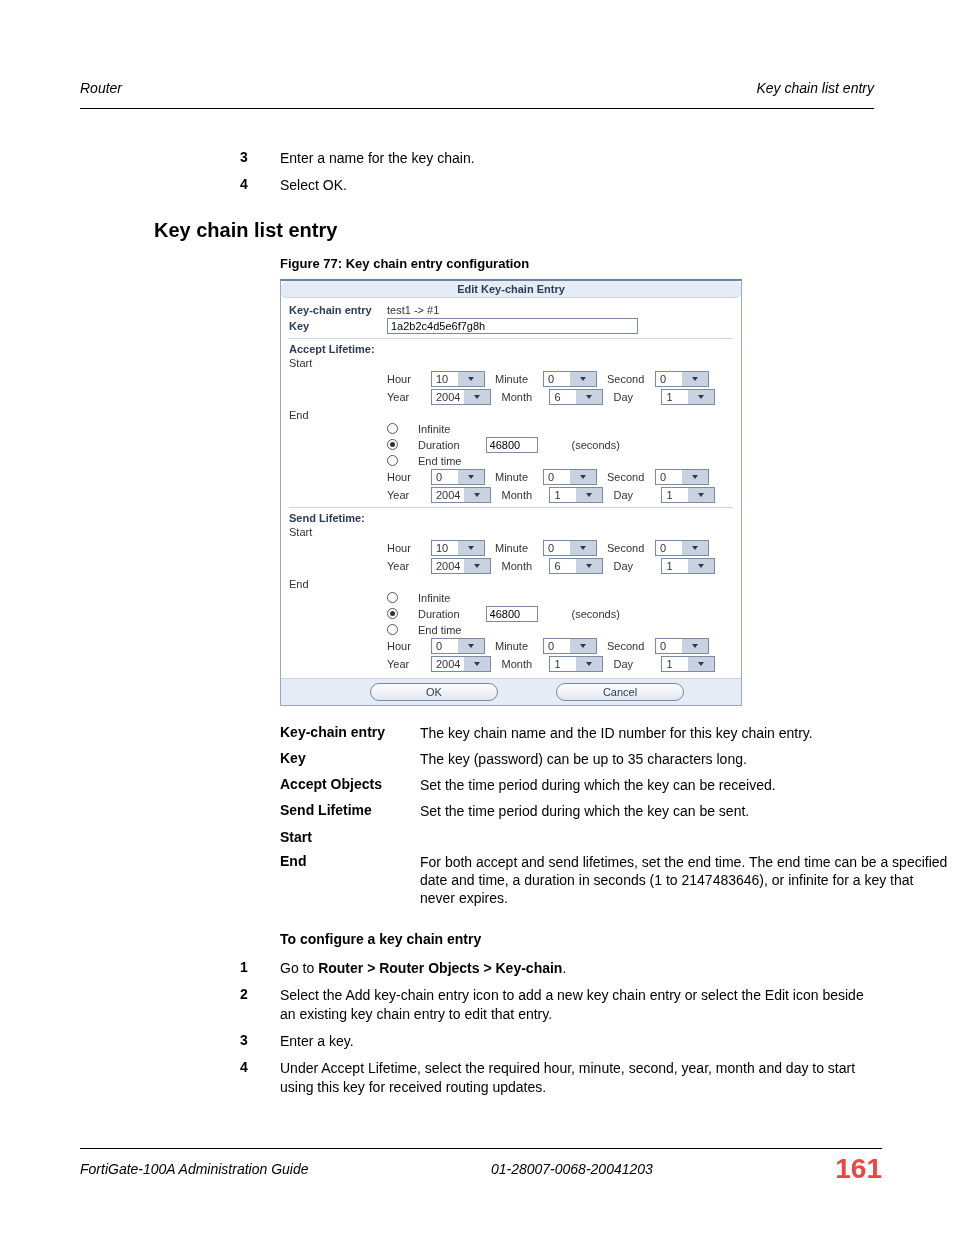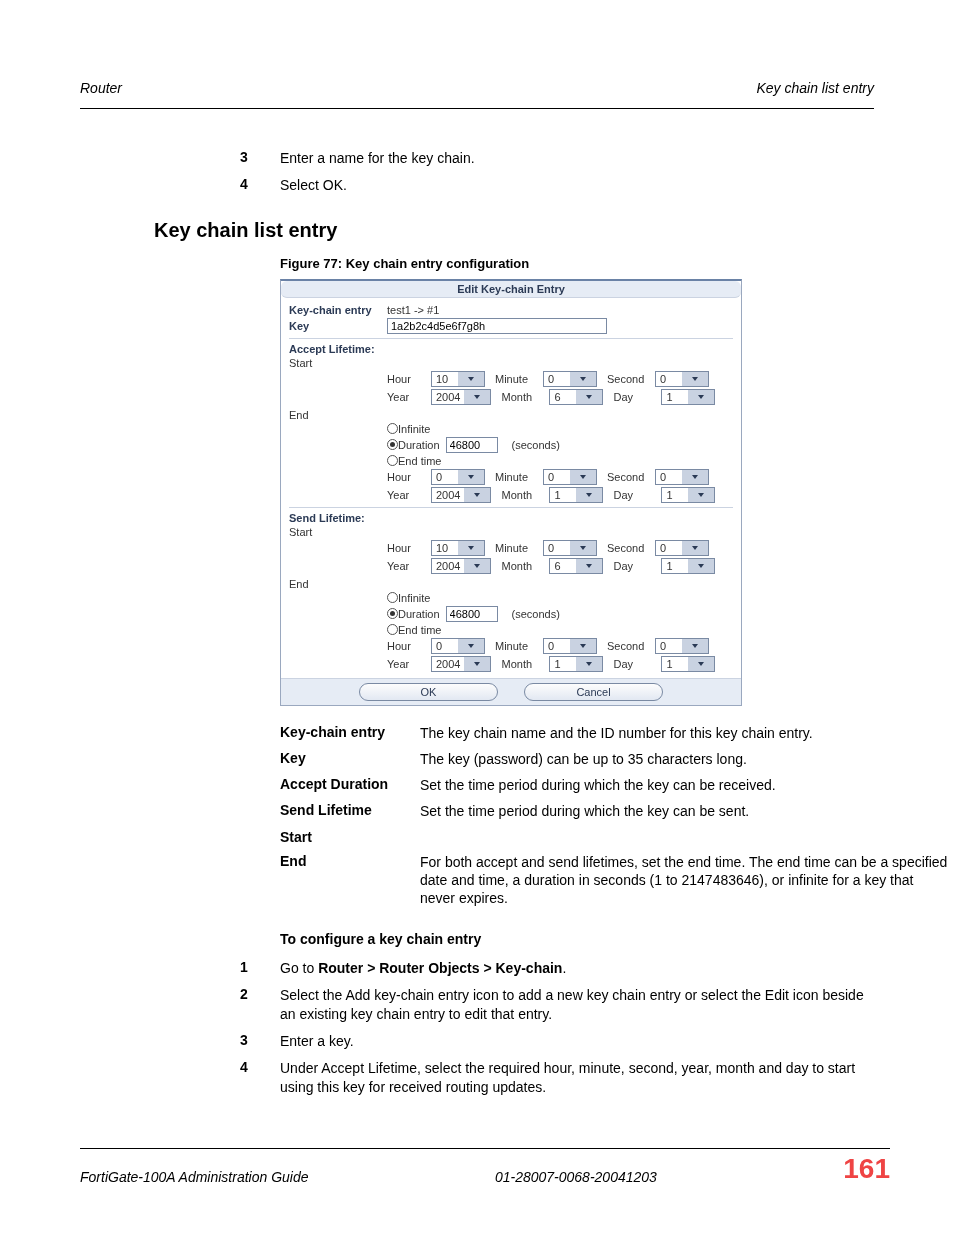--- a/index.html
+++ b/index.html
@@ -84,47 +84,48 @@
   }
   .dd span { padding: 0 4px; min-width: 26px; font-size:11px; }
   .dd .arrow {
     width: 14px; height: 14px; background:#c9d2e1;
     display:flex; align-items:center; justify-content:center;
   }
   .dd .arrow::after {
     content:""; border-left:3px solid transparent; border-right:3px solid transparent;
     border-top:4px solid #2b3a55;
   }
-  .radio-row { display:flex; align-items:center; margin:2px 0; gap:0;}
+  .radio-row { display:flex; align-items:center; margin:2px 0; gap:20px;}
   .radio {
     width:11px; height:11px; border:1px solid #555; border-radius:50%;
     display:inline-flex; align-items:center; justify-content:center; background:#fff;
   }
   .radio.sel::after { content:""; width:5px; height:5px; background:#333; border-radius:50%; }
   .radio-label { font-size:11px; margin-right:6px;}
   .btn-row {
     display:flex; justify-content:center; gap:26px;
     background:#e6ecf5; padding:4px 0; border-top:1px solid #cbd3e1;
   }
   .pill-btn {
-    width: 139px; height:18px;
+    width: 128px; height:18px;
     border:1px solid #7a8aa3; border-radius:9px;
     background: linear-gradient(#fdfdfd,#e2e8f2);
     font-size:11px; text-align:center; line-height:16px;
     color:#2b3a55;
+    margin-left:32px;
   }
   .def-table { margin: 18px 0 24px 200px; width: 670px; font-size: 14px;}
   .def-row { display:flex; margin-bottom: 8px; }
   .def-term { width: 140px; font-weight:bold; }
   .def-desc { flex:1; line-height:1.3; }
   .subhead { font-weight:bold; font-size:14px; margin: 8px 0 12px 200px;}
   .footer {
-    position:absolute; bottom:50px; left:80px; right:64px;
+    position:absolute; bottom:50px; left:80px; right:72px;
     border-top:1px solid #000; padding-top:4px;
-    display:flex; justify-content:space-between; align-items:flex-end;
+    display:flex; justify-content:space-between; align-items:center;
     font-style:italic; font-size:14px;
   }
   .page-num { font-style:normal; font-weight:bold; font-size:28px; color:#ef4444;}
   .inline-strong { font-weight:bold; }
 </style>
 </head>
 <body>
 
 <div class="header-row">
   <span>Router</span>
@@ -148,21 +149,21 @@
 
 <div class="config-panel">
   <div class="panel-title">Edit Key-chain Entry</div>
   <div class="panel-body">
     <div class="kv-row">
       <div class="kv-label">Key-chain entry</div>
       <div class="kv-value">test1 -&gt; #1</div>
     </div>
     <div class="kv-row">
       <div class="kv-label">Key</div>
-      <div class="kv-value"><input class="text-input" style="width: 220px;" value="1a2b2c4d5e6f7g8h"></div>
+      <div class="kv-value"><input class="text-input" style="width: 251px;" value="1a2b2c4d5e6f7g8h"></div>
     </div>
     <hr class="hr-sep">
 
     <div class="sec-label">Accept Lifetime:</div>
 
     <div class="kv-row">
         <div class="kv-label plain">Start</div>
       </div>
     <div class="time-grid">
       <div class="time-row">
@@ -362,21 +363,21 @@
 <div class="def-table">
   <div class="def-row">
       <div class="def-term">Key-chain entry</div>
       <div class="def-desc">The key chain name and the ID number for this key chain entry.</div>
     </div>
   <div class="def-row">
       <div class="def-term">Key</div>
       <div class="def-desc">The key (password) can be up to 35 characters long.</div>
     </div>
   <div class="def-row">
-      <div class="def-term">Accept Duration</div>
+      <div class="def-term">Accept Objects</div>
       <div class="def-desc">Set the time period during which the key can be received.</div>
     </div>
   <div class="def-row">
       <div class="def-term">Send Lifetime</div>
       <div class="def-desc">Set the time period during which the key can be sent.</div>
     </div>
   <div class="def-row">
       <div class="def-term">Start</div>
     </div>
   <div class="def-row">

